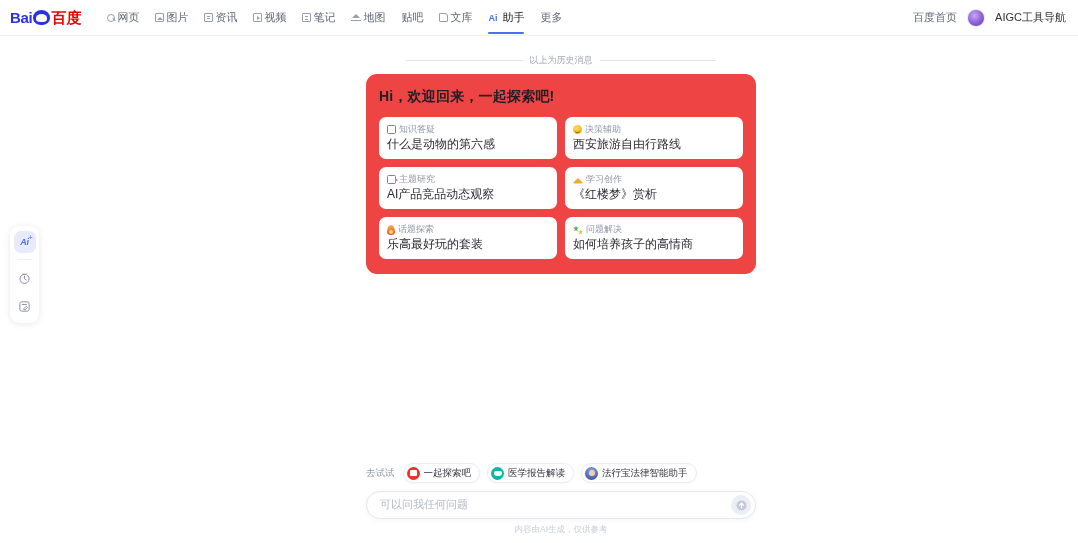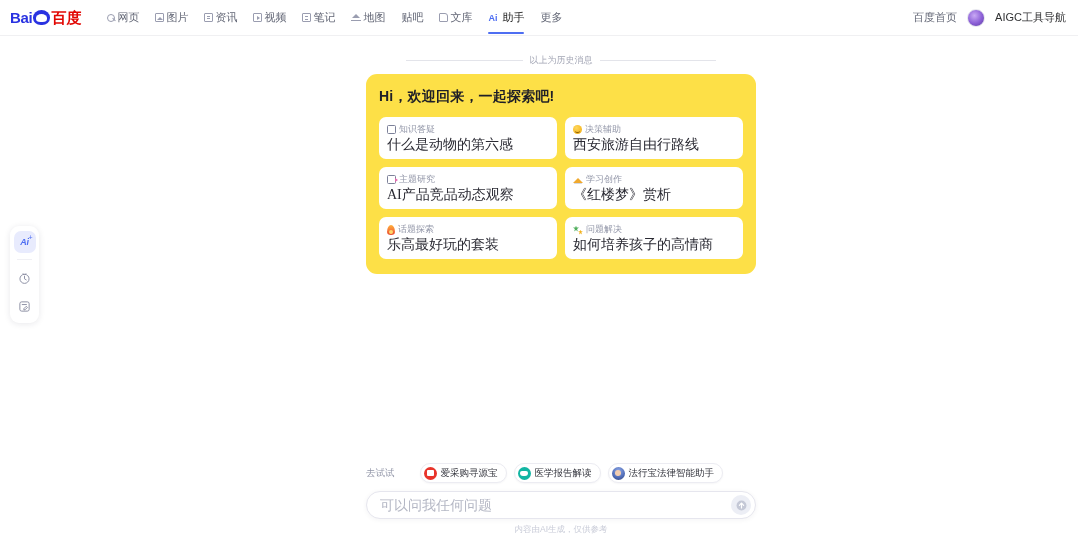--- a/index.html
+++ b/index.html
@@ -223,21 +223,21 @@
   }
   .history-divider .hd-line {
     flex: 1; height: 1px; background: #e3e4ea;
   }
   .history-divider .hd-text {
     font-size: 9px; color: #a3a6b5; white-space: nowrap;
   }
 
   .welcome-card {
     margin-top: 7px;
-    background: #fde047;
+    background: #ef4444;
     border-radius: 11px;
     padding: 14px 13px 15px;
   }
   .welcome-title {
     font-size: 14px; font-weight: bold; color: #1f1f27;
     margin-bottom: 11px;
     letter-spacing: 0.2px;
   }
   .sugg-grid {
     display: grid;
@@ -332,38 +332,38 @@
     position: absolute; right: 0px; bottom: 0px;
     width: 5px; height: 5px;
     background: #f2b21e;
     clip-path: polygon(50% 0%, 61% 35%, 100% 35%, 68% 57%, 80% 100%, 50% 74%, 20% 100%, 32% 57%, 0% 35%, 39% 35%);
   }
   .sugg-cat {
     font-size: 9px; color: #9296a8;
     line-height: 11px; white-space: nowrap;
   }
   .sugg-q {
-    font-size: 14px; color: #2a2a33;
-    line-height: 13px; white-space: nowrap; font-family: Liberation Serif, serif;
+    font-size: 12px; color: #2a2a33;
+    line-height: 13px; white-space: nowrap;
   }
 
   
   .composer-wrap {
     position: absolute;
     left: 366px; bottom: 0px;
     width: 390px;
   }
   .plugin-row {
     display: flex; align-items: center;
     gap: 7px;
     margin-bottom: 8px;
   }
   .plugin-label {
     font-size: 9.5px; color: #9296a8; white-space: nowrap;
-    margin-right: 18px;
+    margin-right: 1px;
   }
   .plugin-chip {
     display: flex; align-items: center;
     gap: 4px;
     background: #fff;
     border: 1px solid #ececf2;
     border-radius: 11px;
     padding: 2.5px 8px 2.5px 3px;
     font-size: 9.5px; color: #33343d;
     cursor: pointer; white-space: nowrap;
@@ -401,22 +401,22 @@
     background: #fff;
     border: 1px solid #e6e6ee;
     border-radius: 14px;
     display: flex; align-items: center;
     padding: 0 4px 0 13px;
     box-shadow: 0 1px 5px rgba(30,30,60,0.05);
   }
   .composer-input {
     flex: 1;
     border: none; outline: none;
-    font-size: 14px; color: #2a2a33;
-    font-family: Liberation Sans, sans-serif;
+    font-size: 11px; color: #2a2a33;
+    font-family: Liberation Mono, monospace;
     background: transparent;
   }
   .composer-input::placeholder { color: #b4b7c4; }
   .send-btn {
     width: 20px; height: 20px; border-radius: 50%;
     background: #eceef5;
     display: flex; align-items: center; justify-content: center;
     cursor: pointer; flex: 0 0 auto;
   }
   .send-btn svg { display: block; }
@@ -579,21 +579,21 @@
   </div>
 </div>
 
 <div class="composer-wrap">
 
   <div class="plugin-row">
     <span class="plugin-label">去试试</span>
 
     <div class="plugin-chip">
       <span class="chip-ico ico-aicaigou"></span>
-      <span>爱采购寻源宝</span>
+      <span>一起探索吧</span>
     </div>
 
     <div class="plugin-chip">
       <span class="chip-ico ico-medical"></span>
       <span>医学报告解读</span>
     </div>
 
     <div class="plugin-chip">
       <span class="chip-ico ico-legal"></span>
       <span>法行宝法律智能助手</span>

